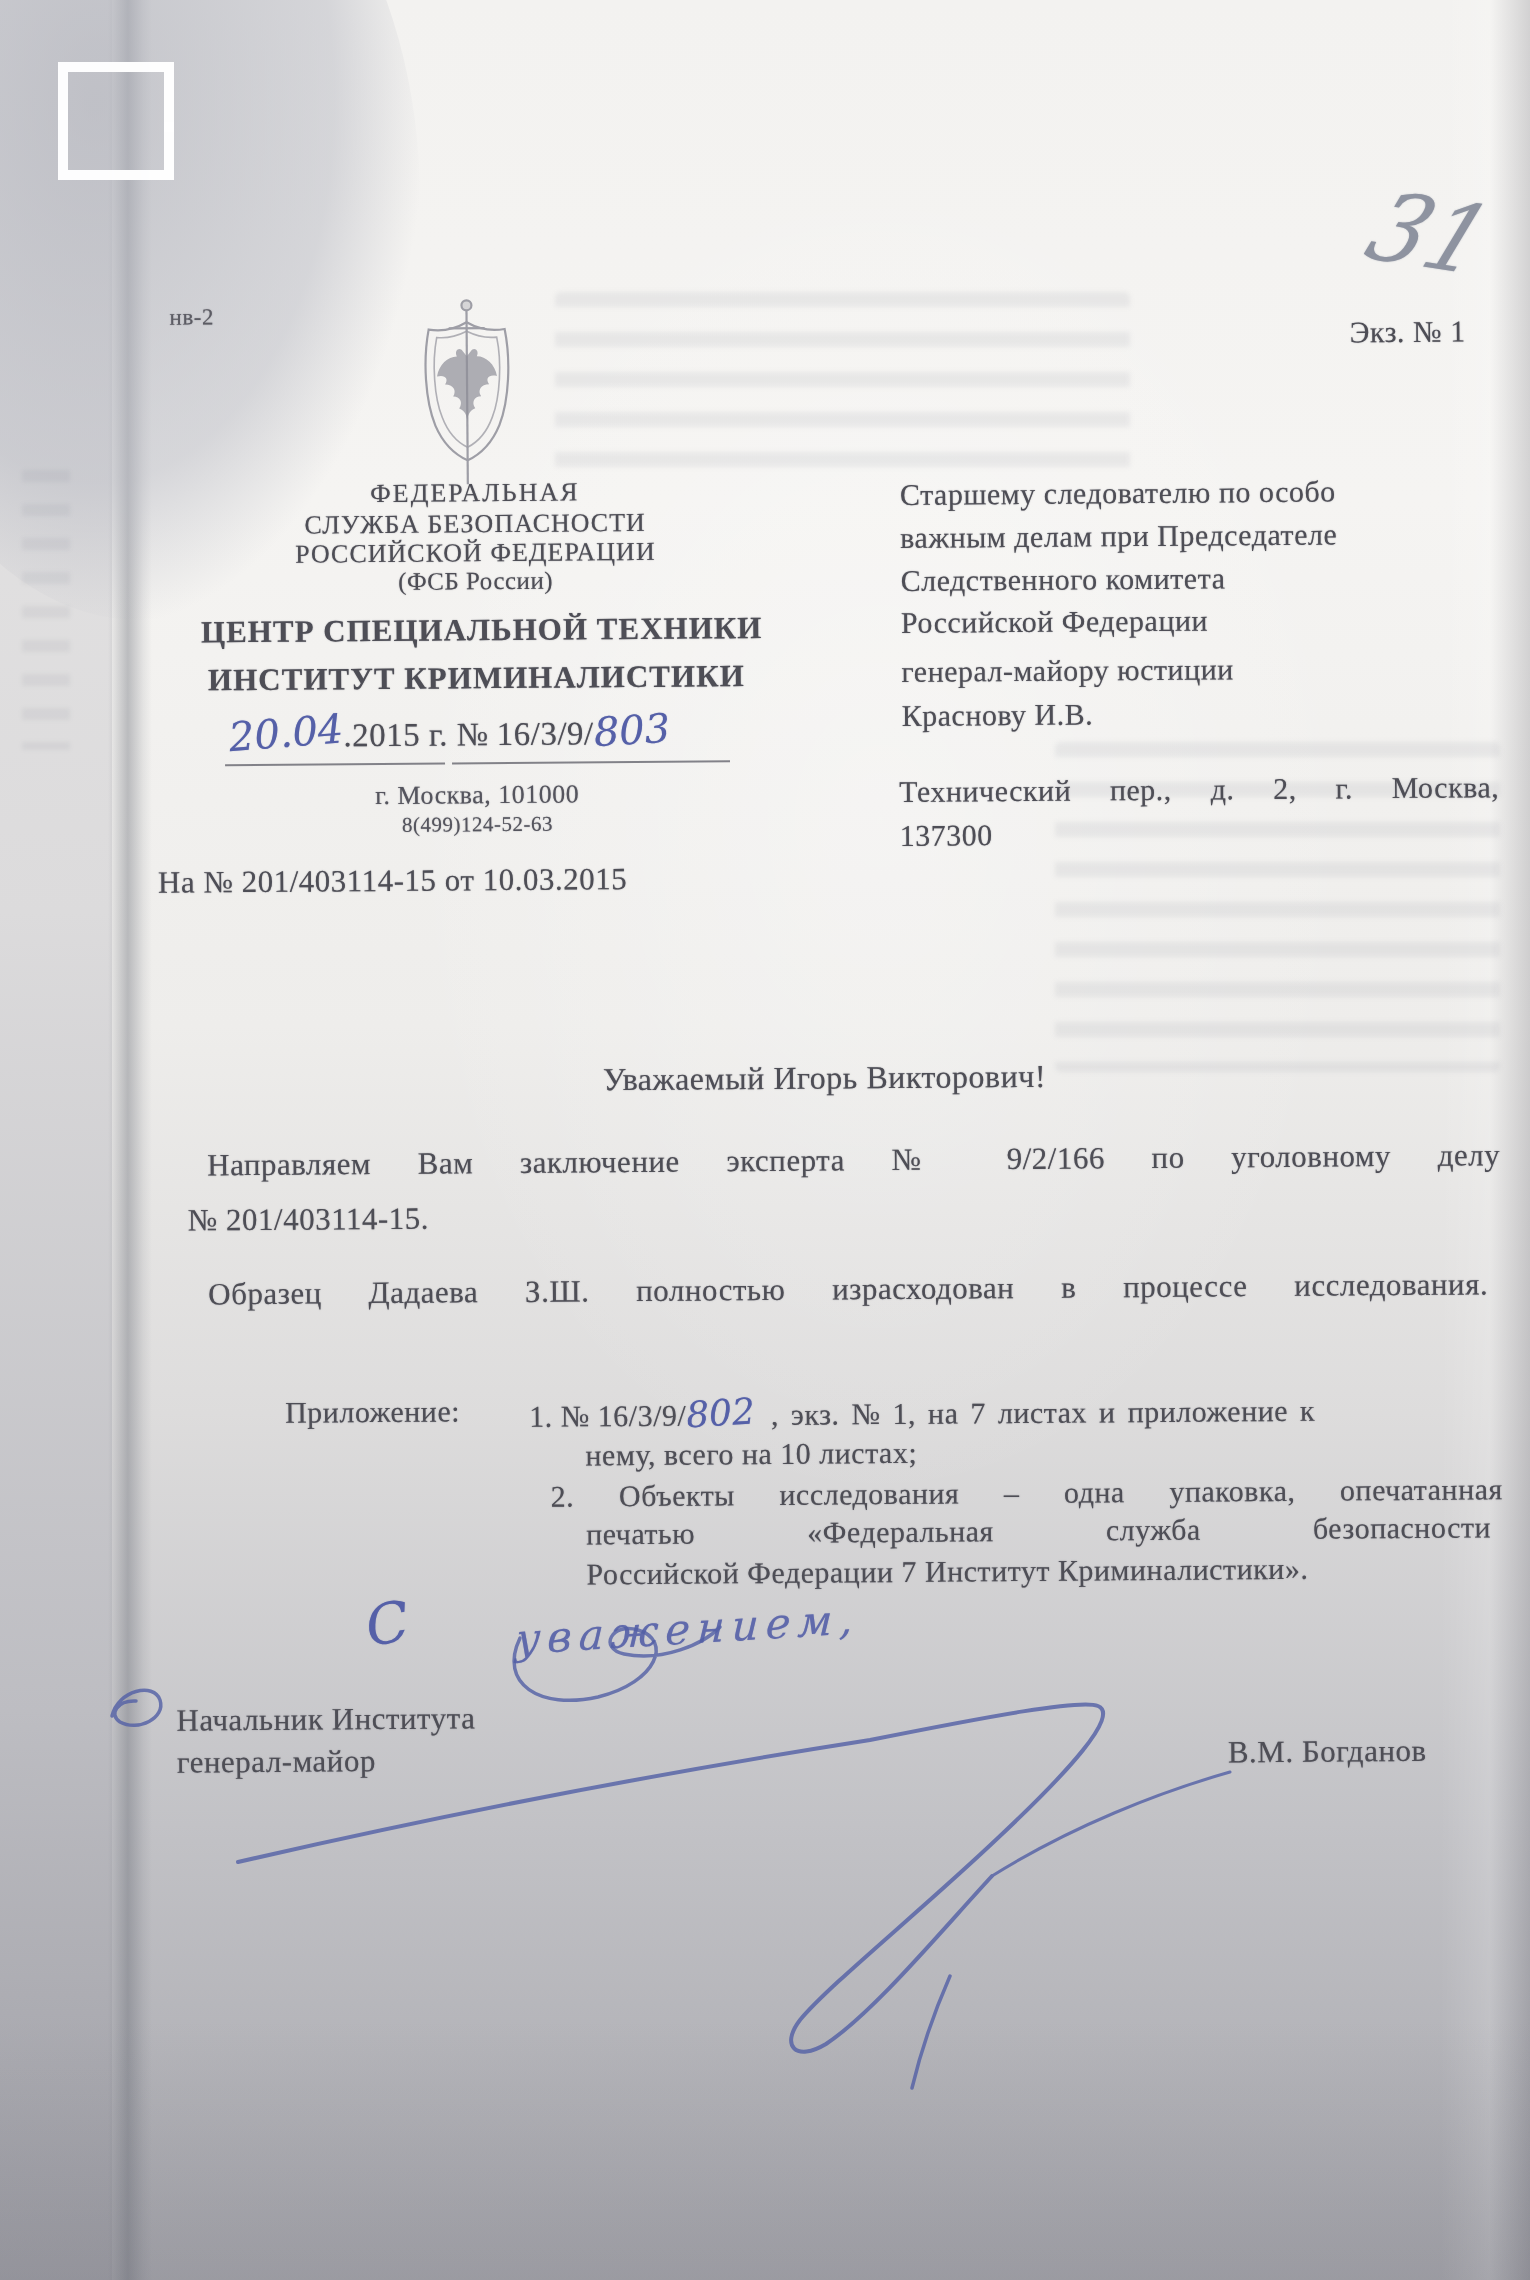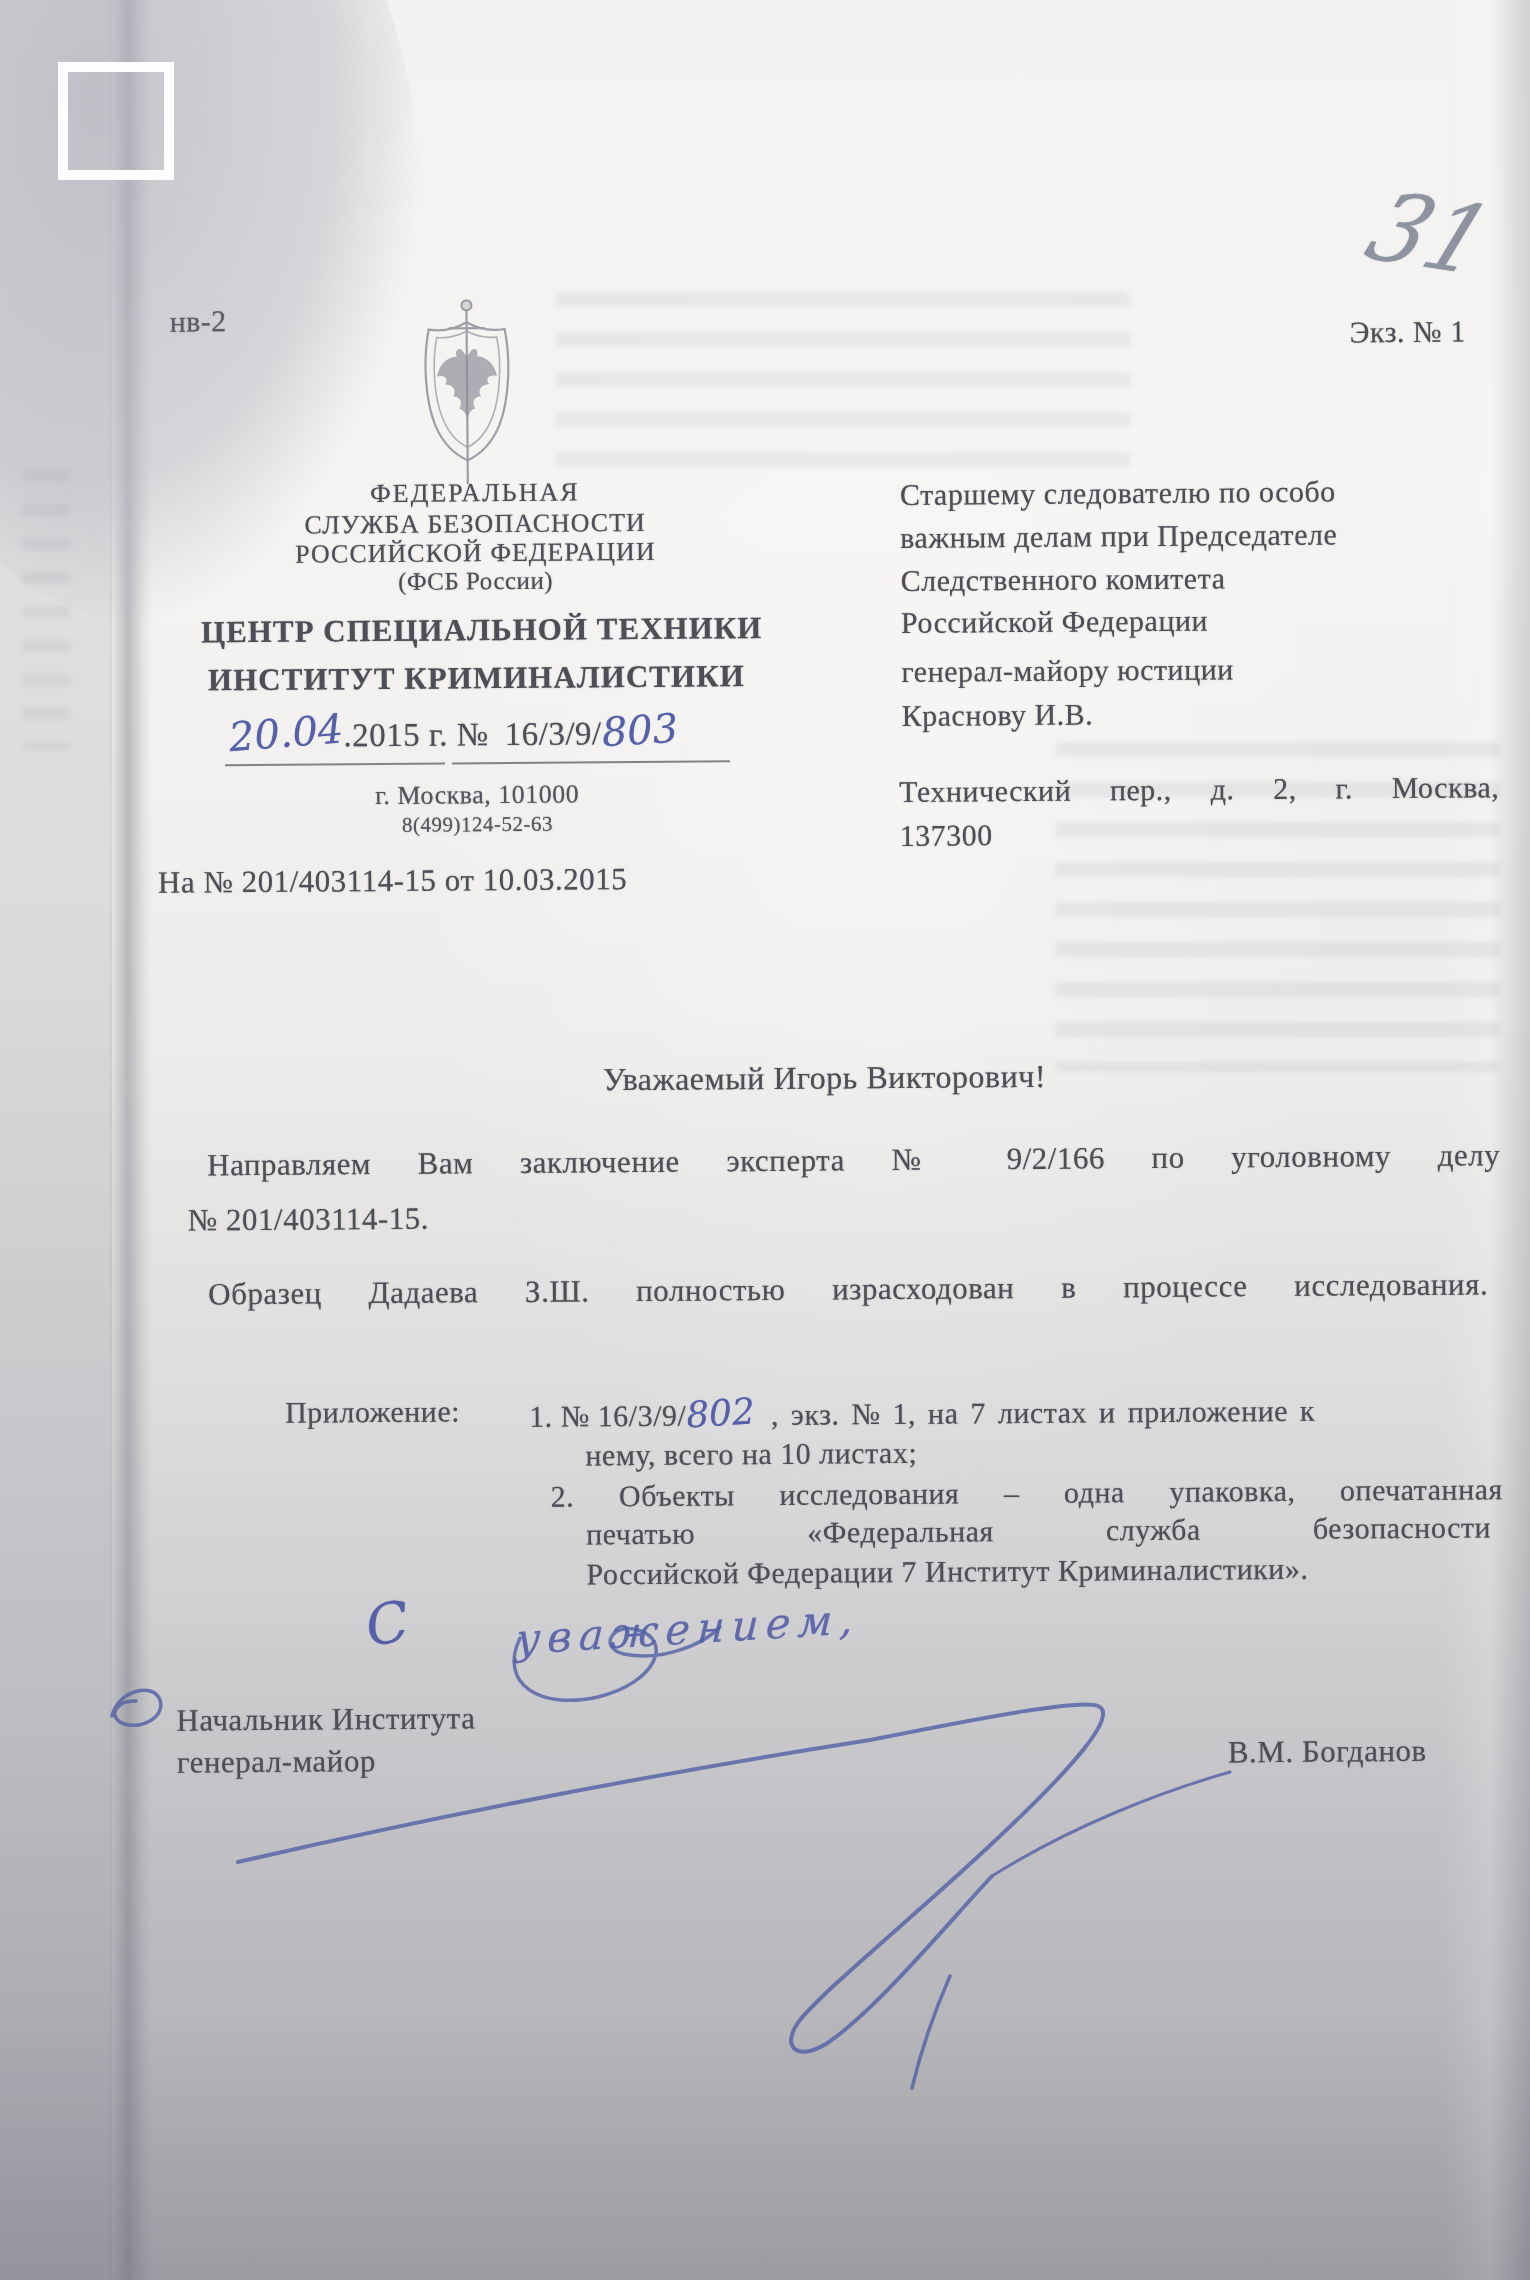--- a/index.html
+++ b/index.html
@@ -58,21 +58,21 @@
   <div class="center-glow"></div>
   <div class="right-shade"></div>
   <div class="bottom-shade"></div>
 
   <div class="ghost" style="left:555px;top:292px;width:575px;height:190px;"></div>
   <div class="ghost" style="left:1055px;top:742px;width:445px;height:330px;"></div>
   <div class="ghost-col" style="left:22px;top:470px;width:48px;height:280px;"></div>
 
   <div class="doc">
 
-    <div class="t" style="left:176px;top:300px;font-size:30px;color:#5c5c64;">нв-2</div>
+    <div class="t" style="left:176px;top:300px;font-size:23px;color:#5c5c64;">нв-2</div>
 
     <div class="pencil" style="position:absolute;left:1378px;top:186px;font-size:92px;transform:skewX(-14deg) rotate(9deg);">31</div>
 
     <div class="t" style="left:1356px;top:320px;font-size:30px;">Экз. № 1</div>
 
     <svg style="position:absolute;left:425px;top:296px;" width="96" height="188" viewBox="0 0 96 188">
       <g stroke="#8f8f99" fill="none" stroke-width="2.2" opacity="0.85">
         <circle cx="48" cy="7" r="5" fill="rgba(143,143,153,.35)"></circle>
         <line x1="48" y1="12" x2="48" y2="186"></line>
         <line x1="30" y1="30" x2="66" y2="30"></line>
@@ -86,21 +86,21 @@
     <div class="t ctr" style="left:255px;top:507px;width:450px;font-size:26px;letter-spacing:1px;">СЛУЖБА БЕЗОПАСНОСТИ</div>
     <div class="t ctr" style="left:255px;top:536px;width:450px;font-size:26px;letter-spacing:1px;">РОССИЙСКОЙ ФЕДЕРАЦИИ</div>
     <div class="t ctr" style="left:255px;top:565px;width:450px;font-size:25px;">(ФСБ России)</div>
 
     <div class="t ctr" style="left:205px;top:610px;width:550px;font-size:31px;font-weight:bold;letter-spacing:1px;">ЦЕНТР СПЕЦИАЛЬНОЙ ТЕХНИКИ</div>
     <div class="t ctr" style="left:205px;top:658px;width:550px;font-size:31px;font-weight:bold;letter-spacing:1px;">ИНСТИТУТ КРИМИНАЛИСТИКИ</div>
 
     <div style="position:absolute;left:232px;top:706px;display:flex;align-items:baseline;">
       <span class="hand" style="font-size:40px;transform:rotate(-4deg);display:inline-block;">20.04</span>
       <span class="t" style="position:static;font-size:33px;">.2015 г. №</span>
-      <span class="t" style="position:static;font-size:33px;margin-left:16px;">16/3/9/</span>
+      <span class="t" style="position:static;font-size:33px;margin-left:8px;">16/3/9/</span>
       <span class="hand" style="font-size:40px;transform:rotate(-3deg);display:inline-block;">803</span>
     </div>
     <div class="rule" style="left:228px;top:760px;width:220px;"></div>
     <div class="rule" style="left:455px;top:760px;width:278px;"></div>
 
     <div class="t ctr" style="left:280px;top:778px;width:400px;font-size:26px;color:#55555e;">г. Москва, 101000</div>
     <div class="t ctr" style="left:280px;top:810px;width:400px;font-size:21px;color:#55555e;">8(499)124-52-63</div>
 
     <div class="t" style="left:160px;top:860px;font-size:31px;">На № 201/403114-15 от 10.03.2015</div>
 

